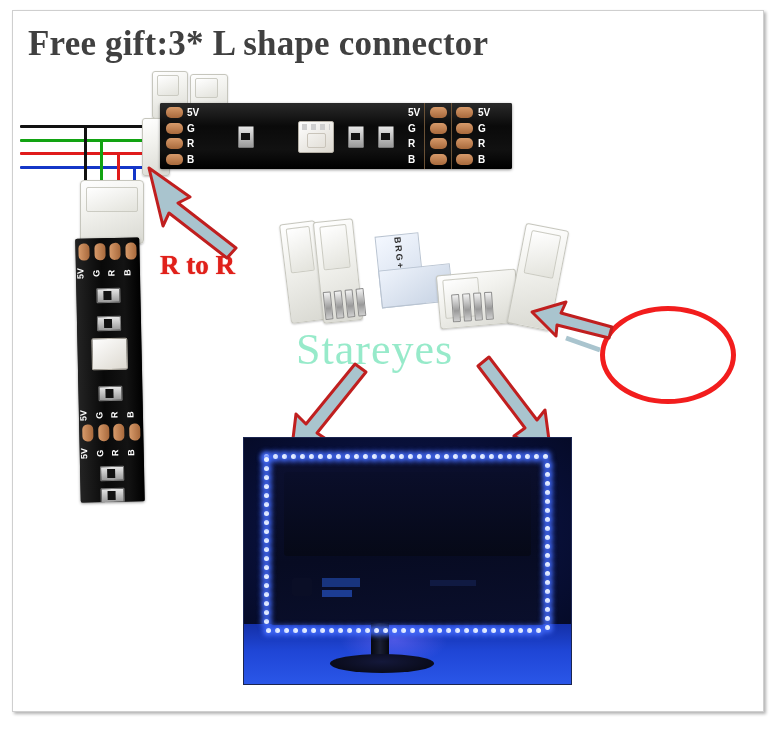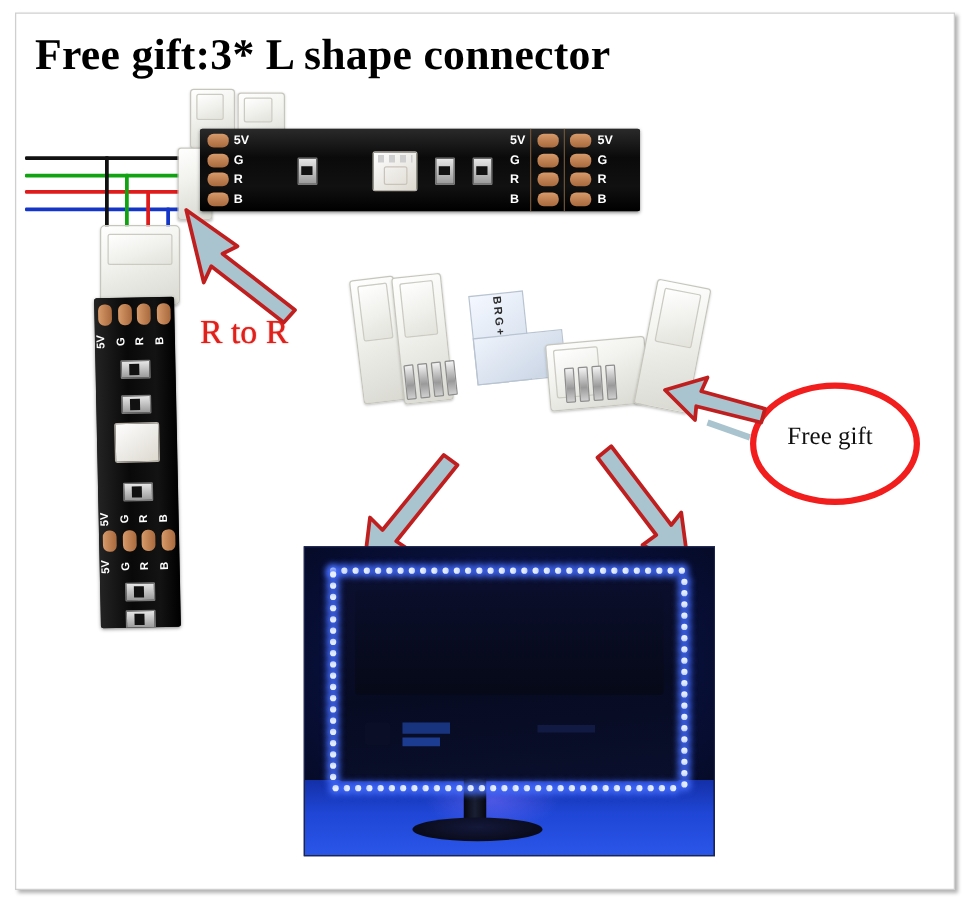--- a/index.html
+++ b/index.html
@@ -7,21 +7,21 @@
        font-family:"Liberation Serif",serif;}
   #stage{position:relative;width:780px;height:731px;background:#ffffff;}
 
   
   .frame{position:absolute;left:12px;top:10px;width:752px;height:702px;
          background:#ffffff;border:1px solid #cfcfcf;
          box-shadow:2px 2px 3px rgba(0,0,0,.30);box-sizing:border-box;}
 
   
   .headline{position:absolute;left:28px;top:24px;width:600px;
-            font-size:35px;font-weight:bold;color:#000000;
+            font-size:35px;font-weight:bold;color:#404040;
             letter-spacing:.2px;white-space:nowrap;}
 
   
   .hstrip{position:absolute;left:160px;top:103px;width:352px;height:66px;
           background:#0c0c0c;border-radius:2px;overflow:hidden;
           box-shadow:0 1px 3px rgba(0,0,0,.45);}
   .hstrip .sheen{position:absolute;inset:0;
      background:linear-gradient(180deg,#2a2a2a 0%,#0a0a0a 35%,#111 70%,#000 100%);}
   .pad-col{position:absolute;top:4px;width:17px;height:58px;
            display:flex;flex-direction:column;justify-content:space-between;}
@@ -90,21 +90,21 @@
   .pins{position:absolute;display:flex;gap:3px;}
   .pins i{display:block;width:6px;height:26px;
         background:linear-gradient(180deg,#f3f3f3,#9a9a9a 60%,#cfcfcf);
         border:1px solid #8d8d8d;border-radius:1px;}
 
   
   .arrow{position:absolute;}
 
   
   .redtext{position:absolute;left:160px;top:248px;color:#e0201a;
-           font-size:27px;font-weight:normal;line-height:35px;
+           font-size:27px;font-weight:bold;line-height:35px;
            text-shadow:0 0 1px #e0201a;}
 
   
   .watermark{position:absolute;left:296px;top:324px;font-size:44px;
              color:#8fe9c6;opacity:.92;letter-spacing:1px;
              pointer-events:none;user-select:none;}
 
   
   .giftcircle{position:absolute;left:600px;top:306px;width:126px;height:88px;
               border:5px solid #f21d1d;border-radius:50%;background:transparent;}
@@ -305,23 +305,23 @@
   <div class="pins" style="left:452px;top:293px;transform:rotate(-4deg);">
     <i></i>
     <i></i>
     <i></i>
     <i></i>
   </div>
   <div class="clip" style="left:516px;top:226px;width:42px;height:100px;transform:rotate(11deg);">
     <div class="lid" style="left:14%;top:5%;width:66%;height:42%;"></div>
   </div>
 
+  <div class="watermark">Stareyes</div>
 
   <div class="giftcircle"></div>
-  <div class="gifttext">Free gift</div>
 
   <svg class="arrow" style="left:0;top:0;" width="780" height="731" viewBox="0 0 780 731">
 
     <g>
       <polygon points="149,168 190,197 178,203 236,248 227,258 169,213 163,226" fill="#a9c4ce" stroke="#c01f1f" stroke-width="3" stroke-linejoin="round"></polygon>
     </g>
 
     <g>
       <polygon points="532,312 566,302 561,313 612,327 609,338 557,325 556,336" fill="#a9c4ce" stroke="#c01f1f" stroke-width="3" stroke-linejoin="round"></polygon>
     </g>

